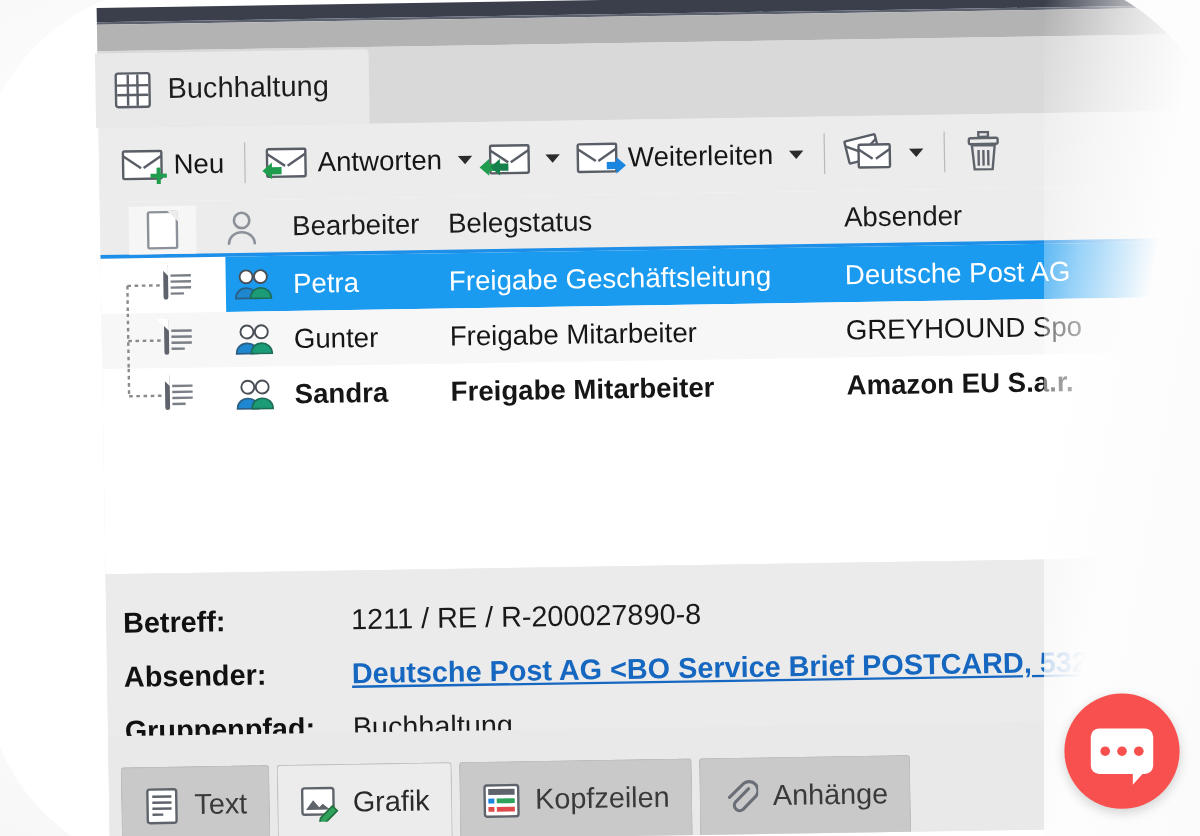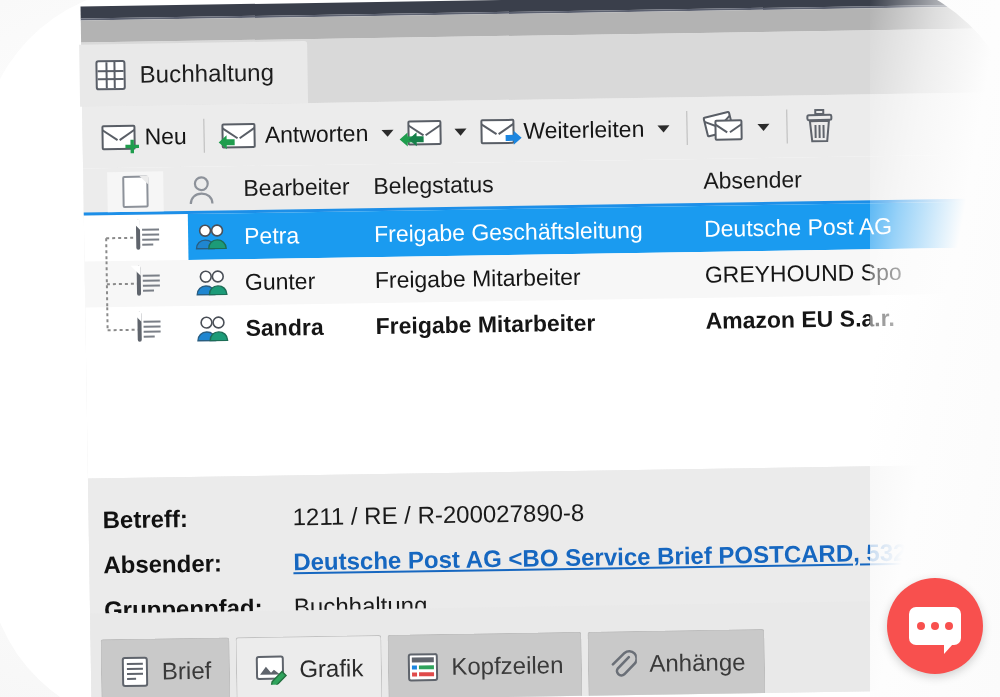--- a/index.html
+++ b/index.html
@@ -450,21 +450,21 @@
       </div>
     </div>
 
     <div class="btabs">
 
       <div class="btab">
         <svg width="30" height="32" viewBox="0 0 30 32">
           <rect x="3" y="2" width="24" height="28" rx="2" fill="#fff" stroke="#5f646c" stroke-width="2"></rect>
           <path d="M7 8h16M7 13h16M7 18h16M7 23h9" stroke="#5f646c" stroke-width="2"></path>
         </svg>
-        <span class="blabel">Brief</span>
+        <span class="blabel">Text</span>
       </div>
 
       <div class="btab active">
         <svg width="32" height="30" viewBox="0 0 32 30">
           <rect x="2" y="2" width="26" height="22" rx="2" fill="#fff" stroke="#5f646c" stroke-width="2"></rect>
           <path d="M5 20l6-8 5 6 3-3 6 5H5z" fill="#5f646c"></path>
           <path d="M17 27l10-10 4 4-10 10-5 1z" fill="#2fa35c" stroke="#23703f" stroke-width="1.4"></path>
         </svg>
         <span class="blabel">Grafik</span>
       </div>

